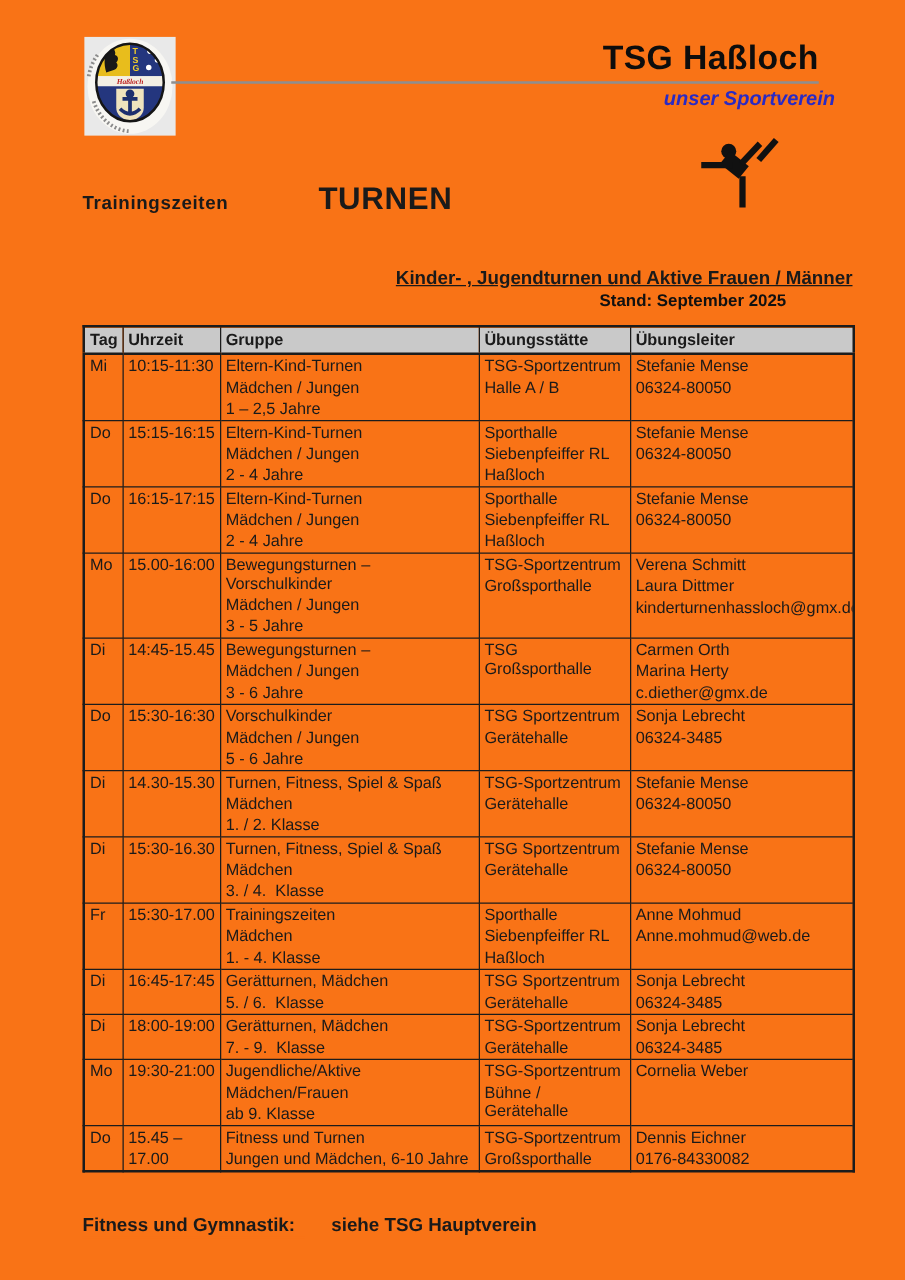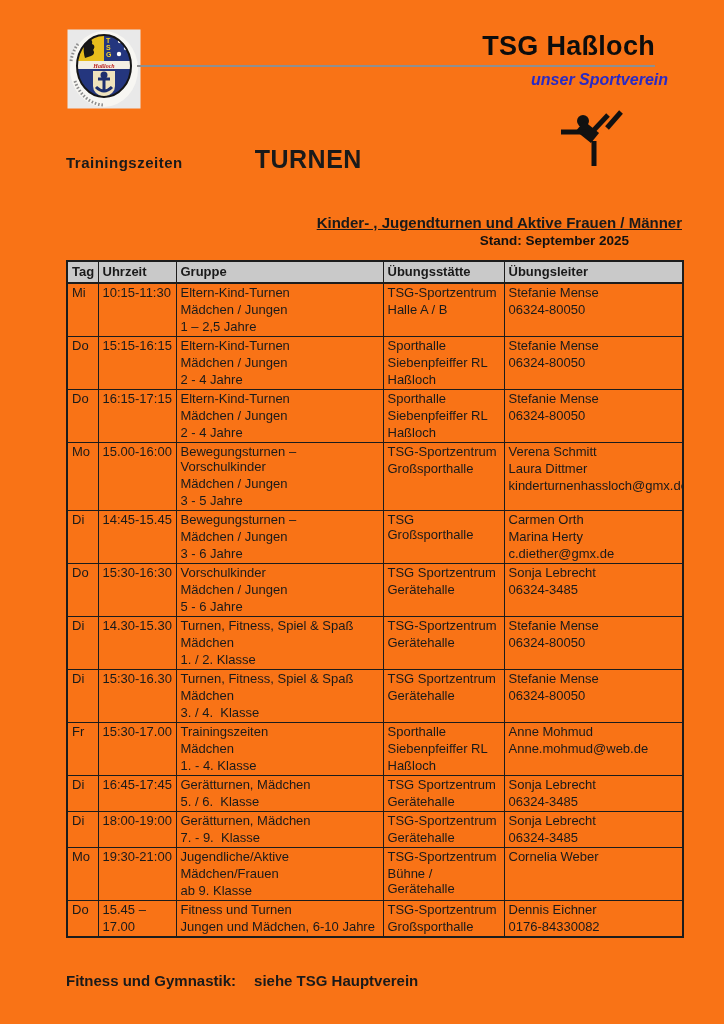--- a/index.html
+++ b/index.html
@@ -40,21 +40,21 @@
   }
   table.schedule thead th {
     background:var(--th-bg,#c9c9c9); font-weight:bold; height:16px;
     border-bottom:2px solid var(--line,#1c1c1c); padding-top:2px;
   }
   td .line { line-height:15px; margin-bottom:2px; white-space:pre-wrap; }
   td .line:last-child { margin-bottom:0; }
   
   .footer { margin-top:34px; font-size:15px; font-weight:bold; }
   .footer-label { border-bottom:2px solid #f97316; padding-right:8px; }
-  .footer-text { margin-left:10px; }
+  .footer-text { margin-left:21px; }
 </style>
 </head>
 <body>
 
 <div class="page">
 
   <div class="logo">
     <svg viewBox="0 0 74 80" width="74" height="80">
       <rect x="0.5" y="0.5" width="73" height="79" fill="#e9e9e9"></rect>
       <ellipse cx="37" cy="40" rx="34" ry="38" fill="#f7f6f2"></ellipse>

